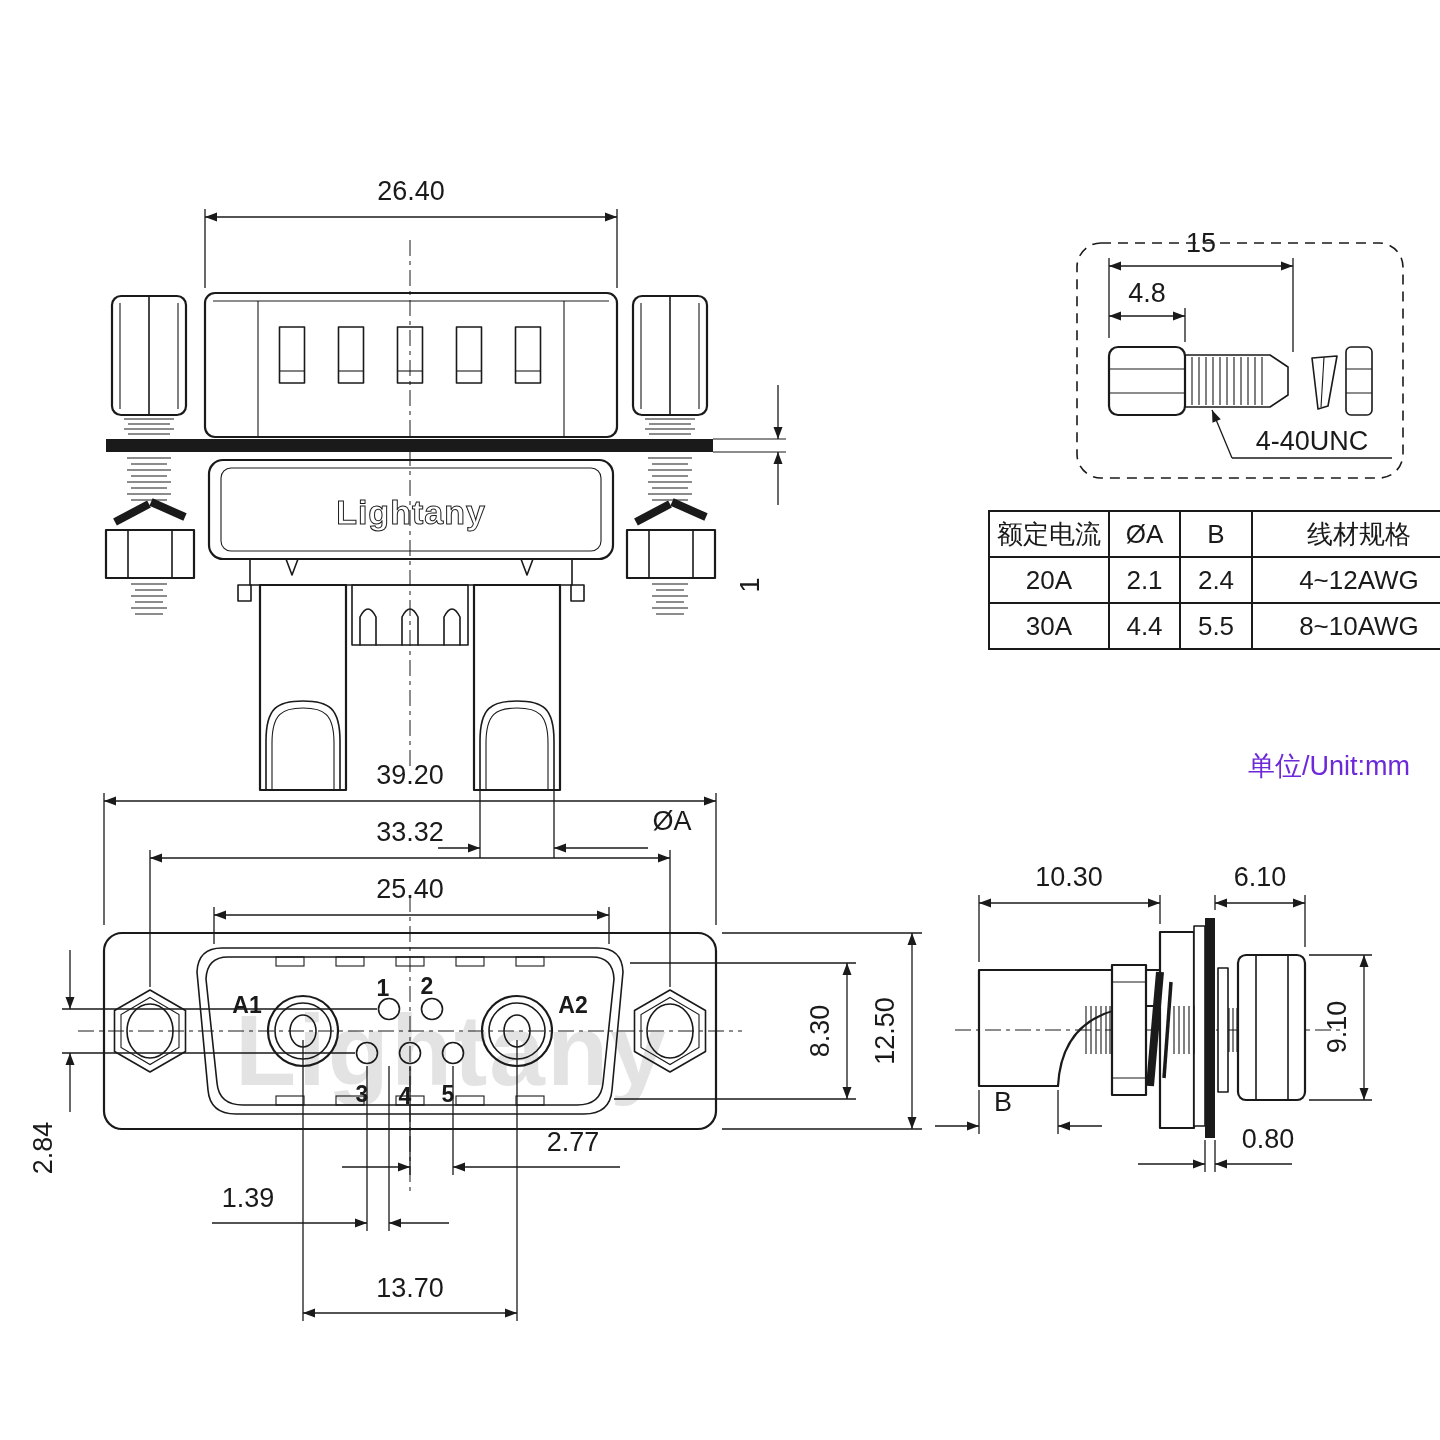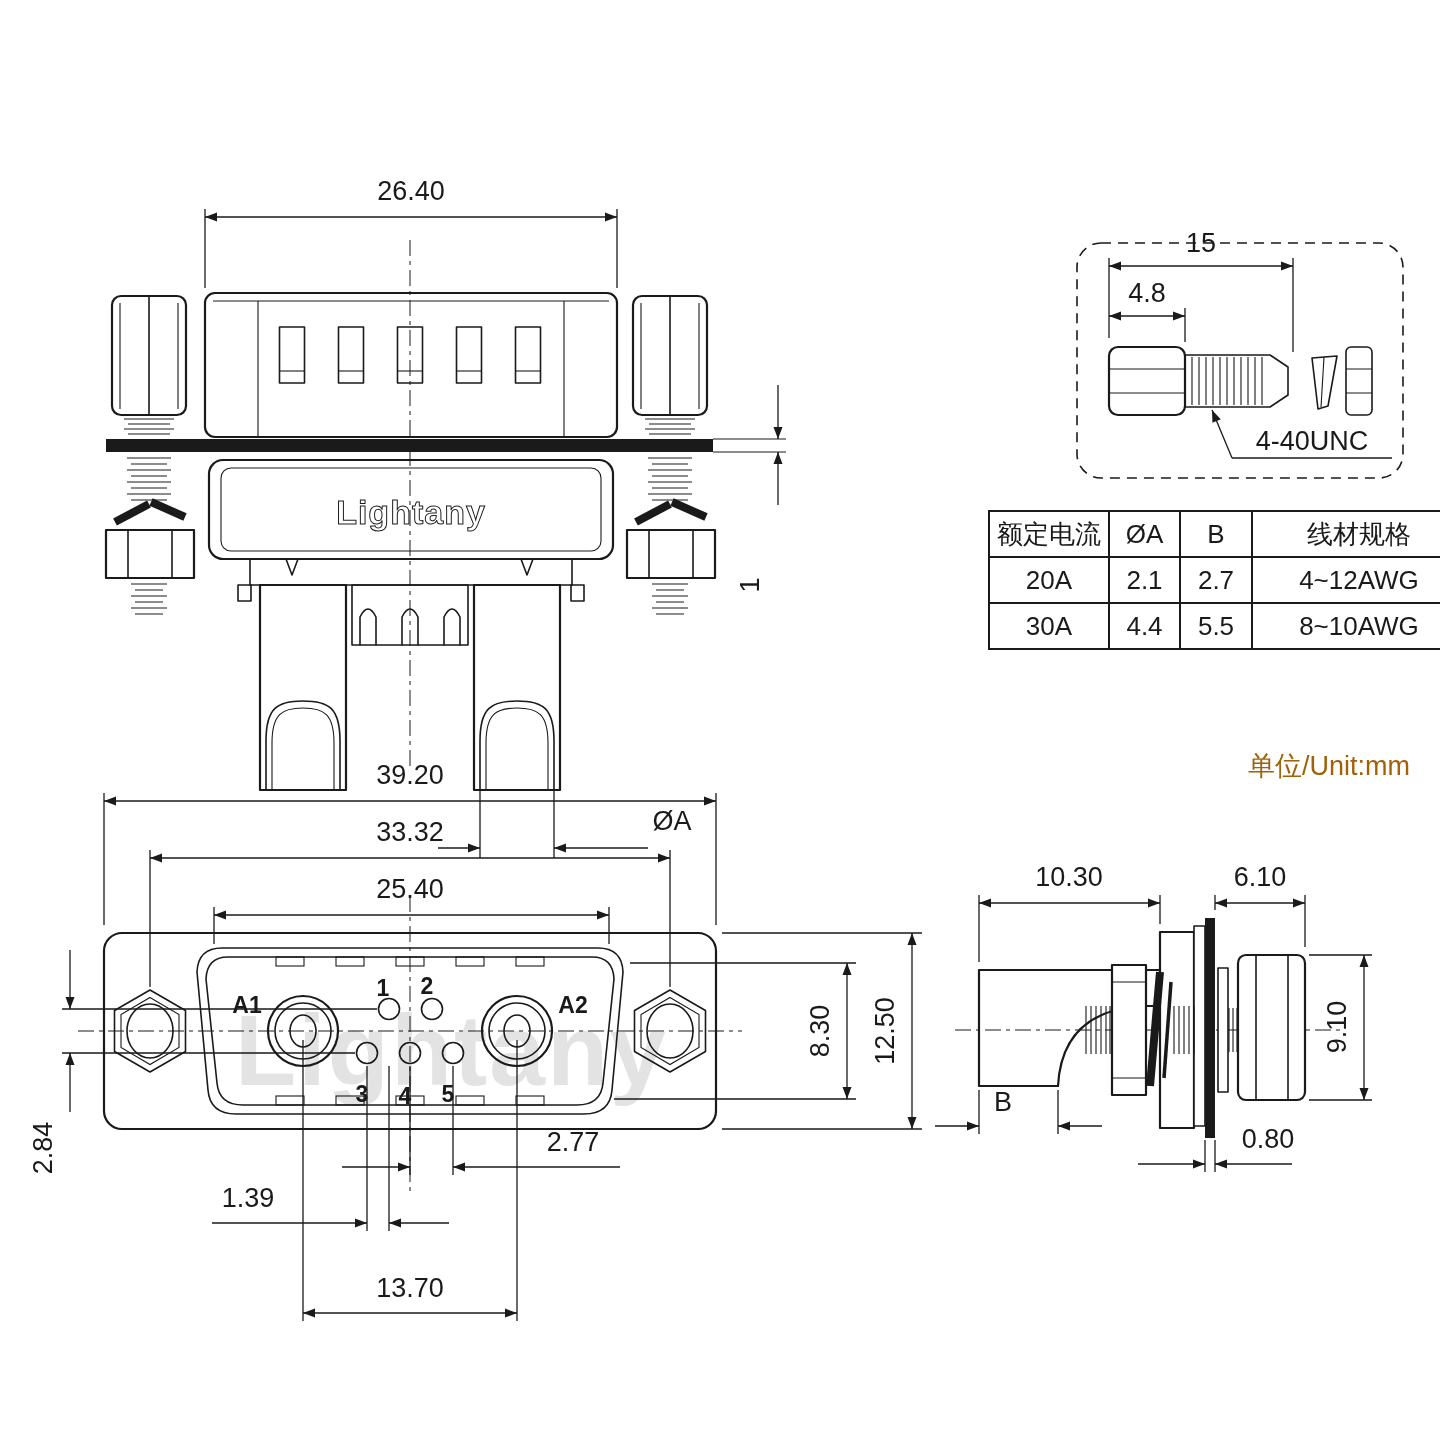--- a/index.html
+++ b/index.html
@@ -20,21 +20,21 @@
   .dimlab{font-size:27px;text-anchor:middle;}
   .pinlab{font-size:23px;font-weight:bold;text-anchor:middle;}
   .logo-outline{font-size:34px;font-weight:bold;letter-spacing:1px;fill:none;stroke:#1a1a1a;stroke-width:1;text-anchor:middle;}
   .watermark{font-size:100px;font-weight:bold;letter-spacing:2px;fill:#e3e3e3;}
   
   .spec-table-wrap{position:absolute;left:988px;top:510px;width:477px;}
   table.spec{border-collapse:collapse;width:477px;table-layout:fixed;}
   table.spec th,table.spec td{border:2px solid #1a1a1a;text-align:center;vertical-align:middle;
      height:44px;font-size:26px;font-weight:normal;color:#1a1a1a;padding:0;}
   .unit-note{position:absolute;left:933px;top:748px;width:477px;text-align:right;
-     font-size:27px;color:#a16207;}
+     font-size:27px;color:#6d28d9;}
 </style>
 </head>
 <body>
 
 <svg width="1440" height="1440" viewBox="0 0 1440 1440">
   <defs>
     <marker id="arr" markerWidth="14" markerHeight="10" refX="12.5" refY="5" orient="auto-start-reverse" markerUnits="userSpaceOnUse">
       <path d="M0.5,0.5 L12.5,5 L0.5,9.5 Z" fill="#1a1a1a"></path>
     </marker>
   </defs>
@@ -324,21 +324,21 @@
           <th>额定电流</th>
           <th>ØA</th>
           <th>B</th>
           <th>线材规格</th>
         </tr>
       </thead>
     <tbody>
         <tr>
           <td>20A</td>
           <td>2.1</td>
-          <td>2.7</td>
+          <td>2.4</td>
           <td>4~12AWG</td>
         </tr>
         <tr>
           <td>30A</td>
           <td>4.4</td>
           <td>5.5</td>
           <td>8~10AWG</td>
         </tr>
       </tbody>
   </table>

